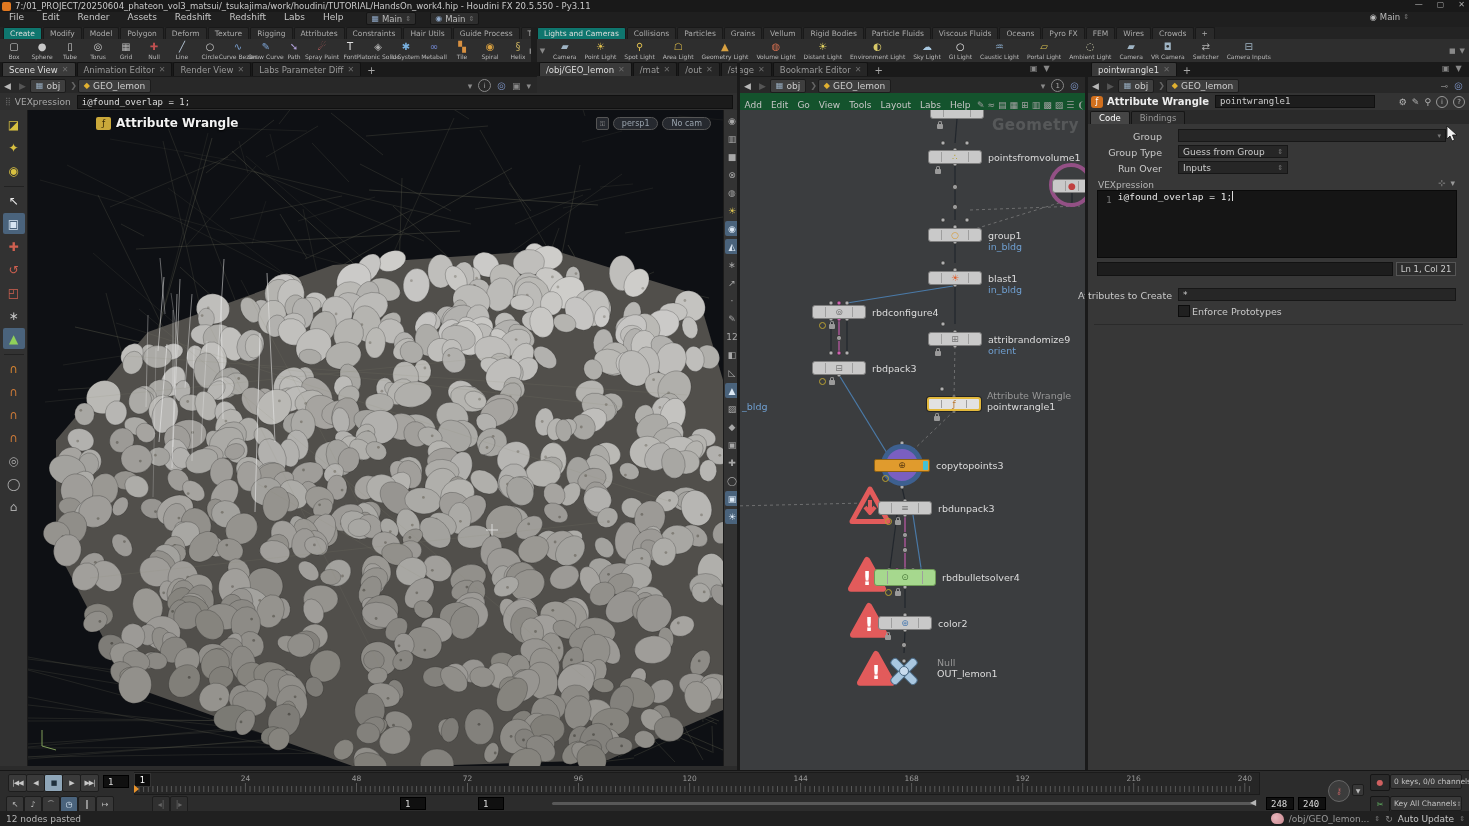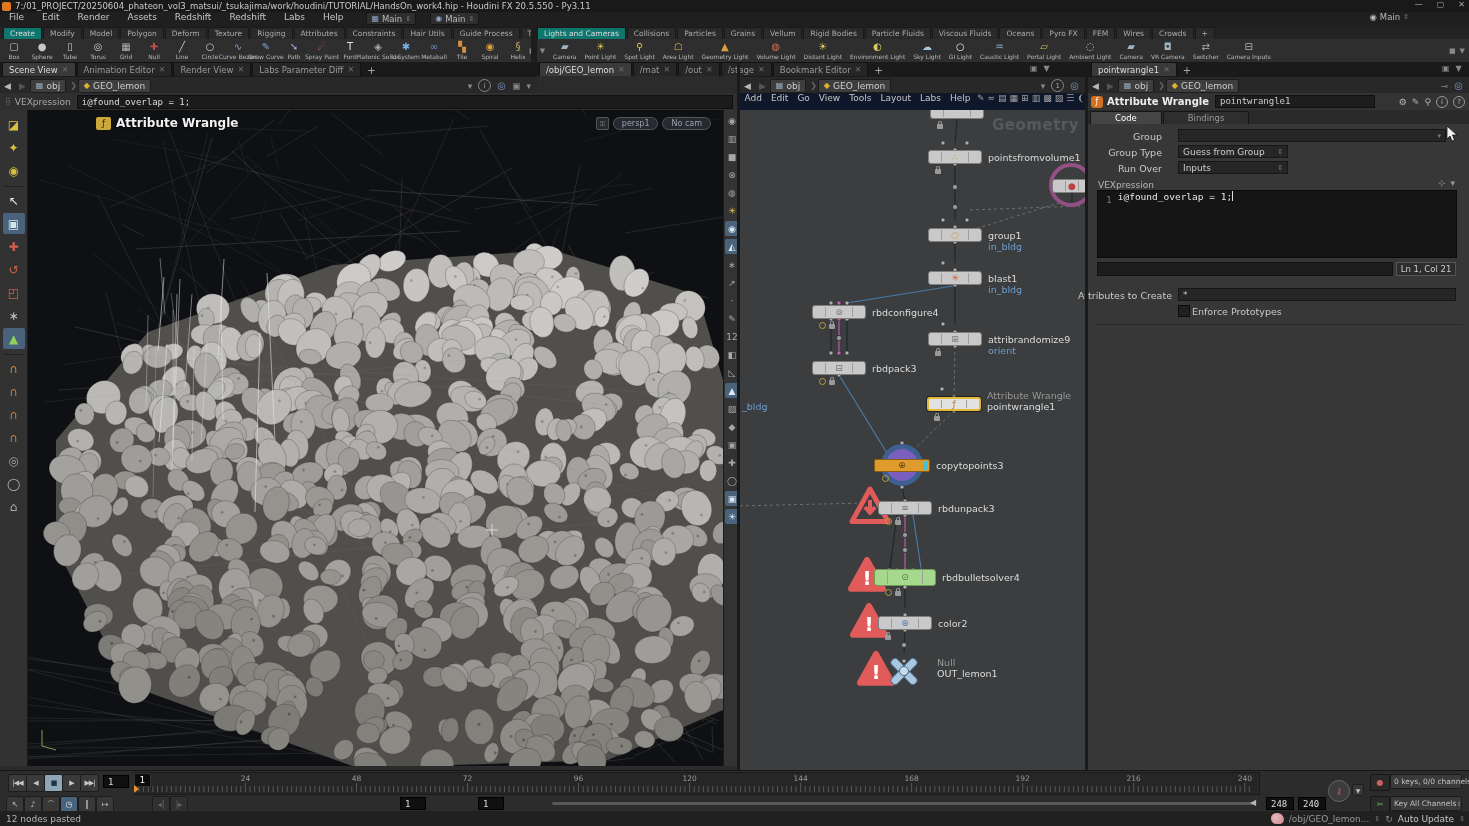--- a/index.html
+++ b/index.html
@@ -43,31 +43,31 @@
   .chev{color:#666;font-size:8px;margin:0 1px;}
   .cicon{font-size:8px;}
   .pathend{margin-left:auto;display:flex;align-items:center;gap:6px;padding-right:6px;color:#8a8a8a;font-size:9px;}
   .circled{width:11px;height:11px;border:1px solid #888;border-radius:50%;display:flex;align-items:center;justify-content:center;font-size:7px;color:#aaa;}
   .spiral{color:#7a90c0;font-size:10px;}
   
   #opbar{left:0;top:93px;width:737px;height:17px;background:#2f2f2f;border-bottom:1px solid #1a1a1a;display:flex;align-items:center;}
   #opbar .grip{color:#666;font-size:8px;letter-spacing:-1px;padding:0 5px;}
   #opbar .oplabel{color:#a8a8a8;font-size:9px;padding-right:6px;}
   #opbar .opfield{flex:1;height:12px;background:#1b1b1b;border:1px solid #101010;color:#ddd;font-family:"DejaVu Sans Mono",monospace;font-size:9px;padding:0 4px;line-height:12px;margin-right:4px;}
-  #netmenu{left:740px;top:93px;width:345px;height:17px;background:#0f172a;border-bottom:1px solid #1a1a1a;display:flex;align-items:flex-start;font-size:9px;color:#c6c6c6;}
+  #netmenu{left:740px;top:93px;width:345px;height:17px;background:#14532d;border-bottom:1px solid #1a1a1a;display:flex;align-items:flex-end;font-size:9px;color:#c6c6c6;}
   #netmenu .menu{padding:0 4.5px;}
   #netmenu .micons{margin-left:2px;display:flex;gap:3px;color:#a0a0a0;font-size:9px;}
   #paramheader{left:1088px;top:93px;width:381px;height:17px;background:#333;border-bottom:1px solid #202020;display:flex;align-items:center;}
   #ph-icon{width:12px;height:12px;background:#d2701e;border-radius:3px;color:#fff;font-size:8px;display:flex;align-items:center;justify-content:center;margin:0 4px 0 3px;}
   #ph-title{font-weight:bold;font-size:10px;color:#ececec;white-space:nowrap;}
   #ph-name{margin-left:6px;background:#1d1d1d;border:1px solid #101010;height:11px;line-height:11px;padding:0 4px;font-family:"DejaVu Sans Mono",monospace;font-size:9px;color:#ccc;width:150px;}
   #ph-icons{margin-left:auto;display:flex;align-items:center;gap:5px;padding-right:4px;color:#b5b5b5;font-size:9px;}
   .ring-i{width:10px;height:10px;border:1px solid #999;border-radius:50%;font-size:7px;display:flex;align-items:center;justify-content:center;}
   #paramsubtabs{left:1088px;top:110px;width:381px;height:14px;background:#2a2a2a;display:flex;align-items:flex-end;padding-left:2px;box-sizing:border-box;}
-  .stab{padding:1px 24px;font-size:8.5px;border:1px solid #151515;border-bottom:none;border-radius:2px 2px 0 0;background:#2e2e2e;color:#999;margin-right:1px;}
+  .stab{padding:1px 8px;font-size:8.5px;border:1px solid #151515;border-bottom:none;border-radius:2px 2px 0 0;background:#2e2e2e;color:#999;margin-right:1px;}
   .stab.active{background:#454545;color:#fff;}
   
   #lefttoolbar{left:0;top:110px;width:28px;height:656px;background:#323232;border-right:1px solid #1b1b1b;display:flex;flex-direction:column;align-items:center;padding-top:4px;box-sizing:border-box;}
   .lt-icon{width:22px;height:21px;display:flex;align-items:center;justify-content:center;font-size:12px;margin-bottom:2px;border-radius:2px;}
   .lt-icon.active{background:#4a637c;}
   .lt-div{width:20px;height:1px;background:#222;margin:3px 0;}
   #vprtoolbar{left:723px;top:110px;width:17px;height:656px;background:#333;border-left:1px solid #1b1b1b;display:flex;flex-direction:column;align-items:center;padding-top:3px;box-sizing:border-box;}
   .vt-icon{width:15px;height:15px;display:flex;align-items:center;justify-content:center;font-size:9px;margin-bottom:3px;border-radius:2px;color:#a8a8a8;}
   .vt-icon.active{background:#4a637c;color:#dce8f4;}
   .vt-icon.warm{color:#d8c050;}

